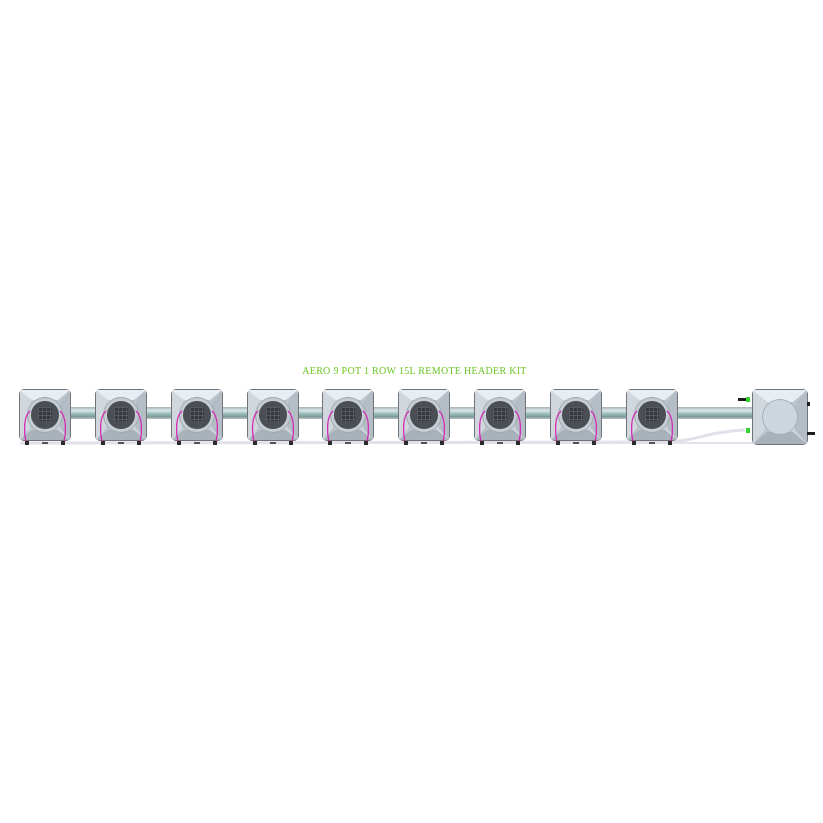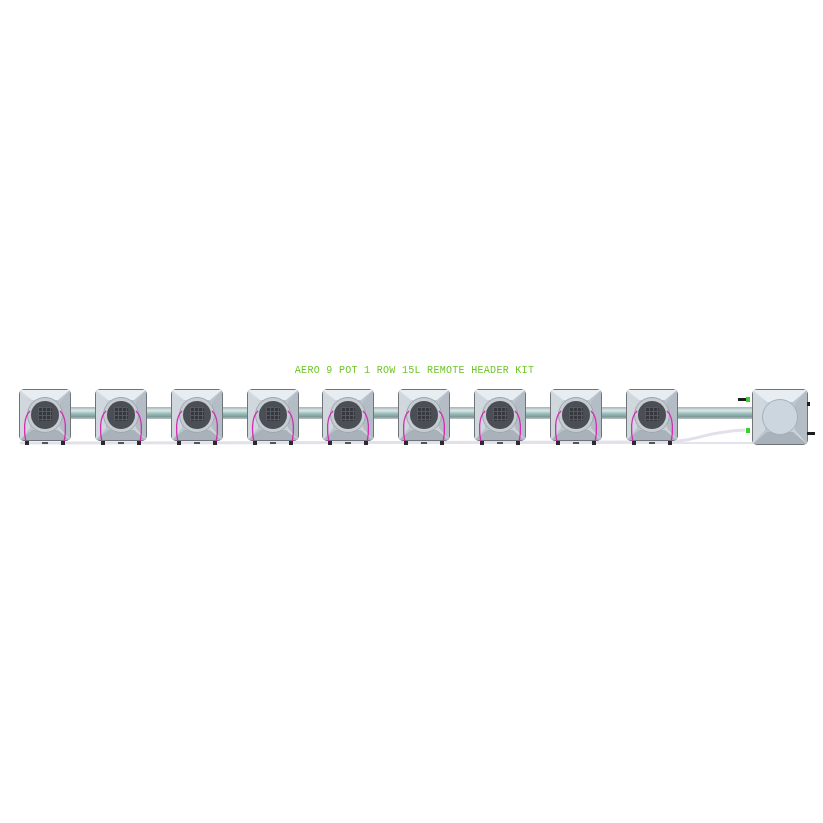--- a/index.html
+++ b/index.html
@@ -1,19 +1,19 @@
 <!DOCTYPE html>
 <html><head>
 <meta charset="utf-8">
 <style>
   html, body { margin:0; padding:0; background:#ffffff; }
   body { width:823px; height:823px; position:relative; overflow:hidden; font-family:"Liberation Sans", sans-serif; }
   .title {
     position:absolute; left:0; width:823px; top:365px; text-align:center;
-    font-family:Liberation Mono, monospace; font-size:10px; letter-spacing:0.3px;
+    font-family:Liberation Serif, serif; font-size:10px; letter-spacing:0.3px;
     color:#6fc72a; font-weight:normal; padding-left:6px; box-sizing:border-box;
   }
   .pipe {
     position:absolute; left:40px; top:407px; width:720px; height:12px;
     background:linear-gradient(#a6b4b6 0%, #d8e6e6 30%, #9bc0bd 55%, #7f9a98 80%, #b7c2c3 100%);
   }
   .floor-line { position:absolute; left:20px; top:442px; width:735px; height:2px; background:#e4e2ec; }
   .hose {
     position:absolute; left:0; top:0; width:823px; height:823px; pointer-events:none;
   }

